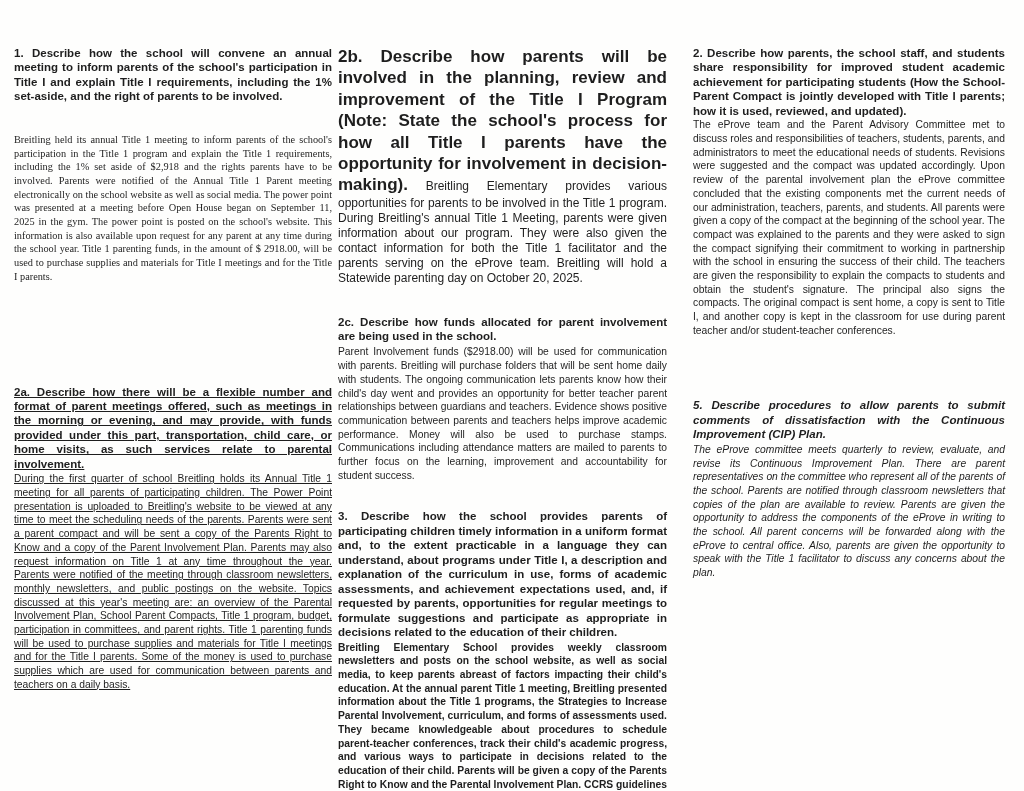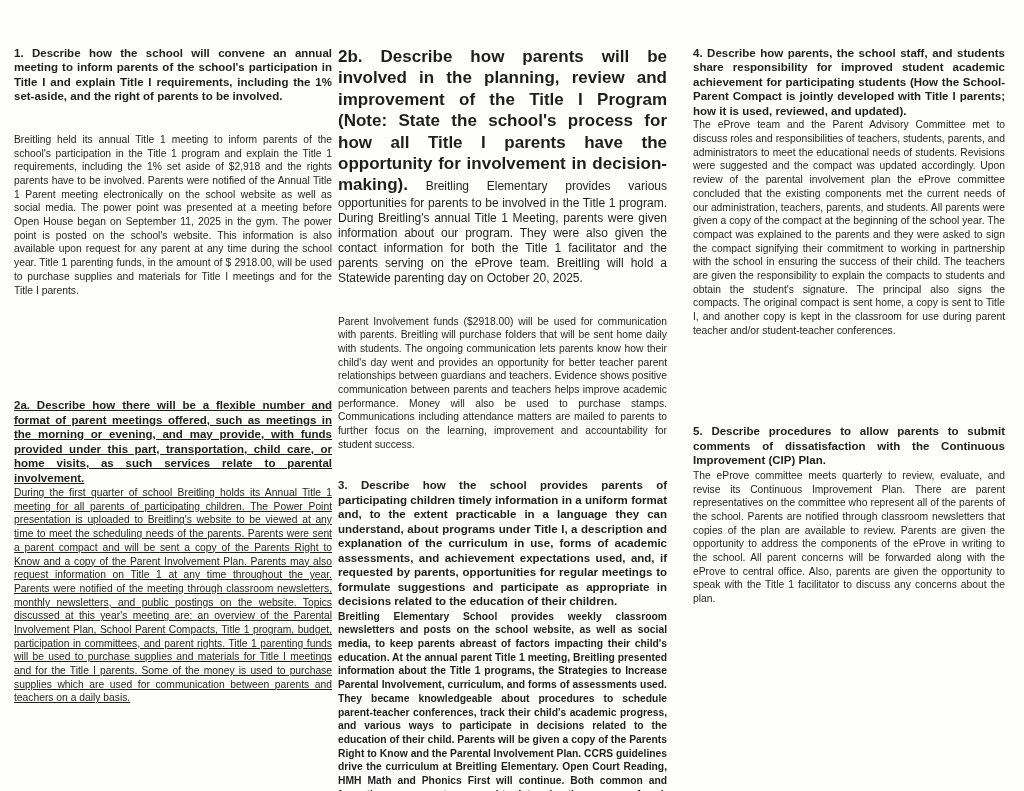--- a/index.html
+++ b/index.html
@@ -36,32 +36,32 @@
     font-weight: bold;
     font-size: 17px;
     line-height: 1.26;
   }
   .body-inline {
     font-weight: normal;
     font-size: 12px;
   }
 
   
-  .sec-1 .body { margin-top: 29px; }
+  .sec-1 .body { margin-top: 29px; font-family: Liberation Serif, serif; }
   .sec-2a { margin-top: 101px; text-decoration: underline; }
   .sec-2a .body { margin-top: 1px; }
 
   .sec-2b .mixed { font-size: 11.5px; line-height: 1.26; }
   .sec-2c { margin-top: 28px; }
   .sec-2c .body { margin-top: 2px; }
   .sec-3 { margin-top: 27px; }
   .sec-3 .body { margin-top: 1px; font-weight: bold; }
 
   .sec-4 .body { margin-top: 0; }
-  .sec-5 { margin-top: 87px; }
+  .sec-5 { margin-top: 61px; font-style: italic; }
   .sec-5 .body { margin-top: 1px; }
 </style>
 </head>
 <body>
 
 <div class="page">
 
   <div class="col col-1">
     <section class="sec sec-1">
       <p class="heading">1. Describe how the school will convene an annual meeting to inform parents of the school's participation in Title I and explain Title I requirements, including the 1% set-aside, and the right of parents to be involved.</p>
@@ -73,32 +73,33 @@
       <p class="body">During the first quarter of school Breitling holds its Annual Title 1 meeting for all parents of participating children. The Power Point presentation is uploaded to Breitling's website to be viewed at any time to meet the scheduling needs of the parents. Parents were sent a parent compact and will be sent a copy of the Parents Right to Know and a copy of the Parent Involvement Plan. Parents may also request information on Title 1 at any time throughout the year. Parents were notified of the meeting through classroom newsletters, monthly newsletters, and public postings on the website. Topics discussed at this year's meeting are: an overview of the Parental Involvement Plan, School Parent Compacts, Title 1 program, budget, participation in committees, and parent rights. Title 1 parenting funds will be used to purchase supplies and materials for Title I meetings and for the Title I parents. Some of the money is used to purchase supplies which are used for communication between parents and teachers on a daily basis.</p>
     </section>
   </div>
 
   <div class="col col-2">
     <section class="sec sec-2b">
       <p class="mixed"><span class="heading-inline">2b. Describe how parents will be involved in the planning, review and improvement of the Title I Program (Note: State the school's process for how all Title I parents have the opportunity for involvement in decision-making).</span><span class="body-inline"> Breitling Elementary provides various opportunities for parents to be involved in the Title 1 program. During Breitling's annual Title 1 Meeting, parents were given information about our program. They were also given the contact information for both the Title 1 facilitator and the parents serving on the eProve team. Breitling will hold a Statewide parenting day on October 20, 2025.</span></p>
     </section>
 
     <section class="sec sec-2c">
+      <p class="heading">2c. Describe how funds allocated for parent involvement are being used in the school.</p>
       <p class="body">Parent Involvement funds ($2918.00) will be used for communication with parents. Breitling will purchase folders that will be sent home daily with students. The ongoing communication lets parents know how their child's day went and provides an opportunity for better teacher parent relationships between guardians and teachers. Evidence shows positive communication between parents and teachers helps improve academic performance. Money will also be used to purchase stamps. Communications including attendance matters are mailed to parents to further focus on the learning, improvement and accountability for student success.</p>
     </section>
 
     <section class="sec sec-3">
       <p class="heading">3. Describe how the school provides parents of participating children timely information in a uniform format and, to the extent practicable in a language they can understand, about programs under Title I, a description and explanation of the curriculum in use, forms of academic assessments, and achievement expectations used, and, if requested by parents, opportunities for regular meetings to formulate suggestions and participate as appropriate in decisions related to the education of their children.</p>
       <p class="body">Breitling Elementary School provides weekly classroom newsletters and posts on the school website, as well as social media, to keep parents abreast of factors impacting their child's education. At the annual parent Title 1 meeting, Breitling presented information about the Title 1 programs, the Strategies to Increase Parental Involvement, curriculum, and forms of assessments used. They became knowledgeable about procedures to schedule parent-teacher conferences, track their child's academic progress, and various ways to participate in decisions related to the education of their child. Parents will be given a copy of the Parents Right to Know and the Parental Involvement Plan. CCRS guidelines drive the curriculum at Breitling Elementary. Open Court Reading, HMH Math and Phonics First will continue. Both common and formative assessments are used to determine the success of each child.</p>
     </section>
   </div>
 
   <div class="col col-3">
     <section class="sec sec-4">
-      <p class="heading">4. Describe how parents, the school staff, and students share responsibility for improved student academic achievement for participating students (How the School-Parent Compact is jointly developed with Title I parents; how it is used, reviewed, and updated).</p>
+      <p class="heading">2. Describe how parents, the school staff, and students share responsibility for improved student academic achievement for participating students (How the School-Parent Compact is jointly developed with Title I parents; how it is used, reviewed, and updated).</p>
       <p class="body">The eProve team and the Parent Advisory Committee met to discuss roles and responsibilities of teachers, students, parents, and administrators to meet the educational needs of students. Revisions were suggested and the compact was updated accordingly. Upon review of the parental involvement plan the eProve committee concluded that the existing components met the current needs of our administration, teachers, parents, and students. All parents were given a copy of the compact at the beginning of the school year. The compact was explained to the parents and they were asked to sign the compact signifying their commitment to working in partnership with the school in ensuring the success of their child. The teachers are given the responsibility to explain the compacts to students and obtain the student's signature. The principal also signs the compacts. The original compact is sent home, a copy is sent to Title I, and another copy is kept in the classroom for use during parent teacher and/or student-teacher conferences.</p>
     </section>
 
     <section class="sec sec-5">
       <p class="heading">5. Describe procedures to allow parents to submit comments of dissatisfaction with the Continuous Improvement (CIP) Plan.</p>
       <p class="body">The eProve committee meets quarterly to review, evaluate, and revise its Continuous Improvement Plan. There are parent representatives on the committee who represent all of the parents of the school. Parents are notified through classroom newsletters that copies of the plan are available to review. Parents are given the opportunity to address the components of the eProve in writing to the school. All parent concerns will be forwarded along with the eProve to central office. Also, parents are given the opportunity to speak with the Title 1 facilitator to discuss any concerns about the plan.</p>
     </section>
   </div>
 
 </div>

